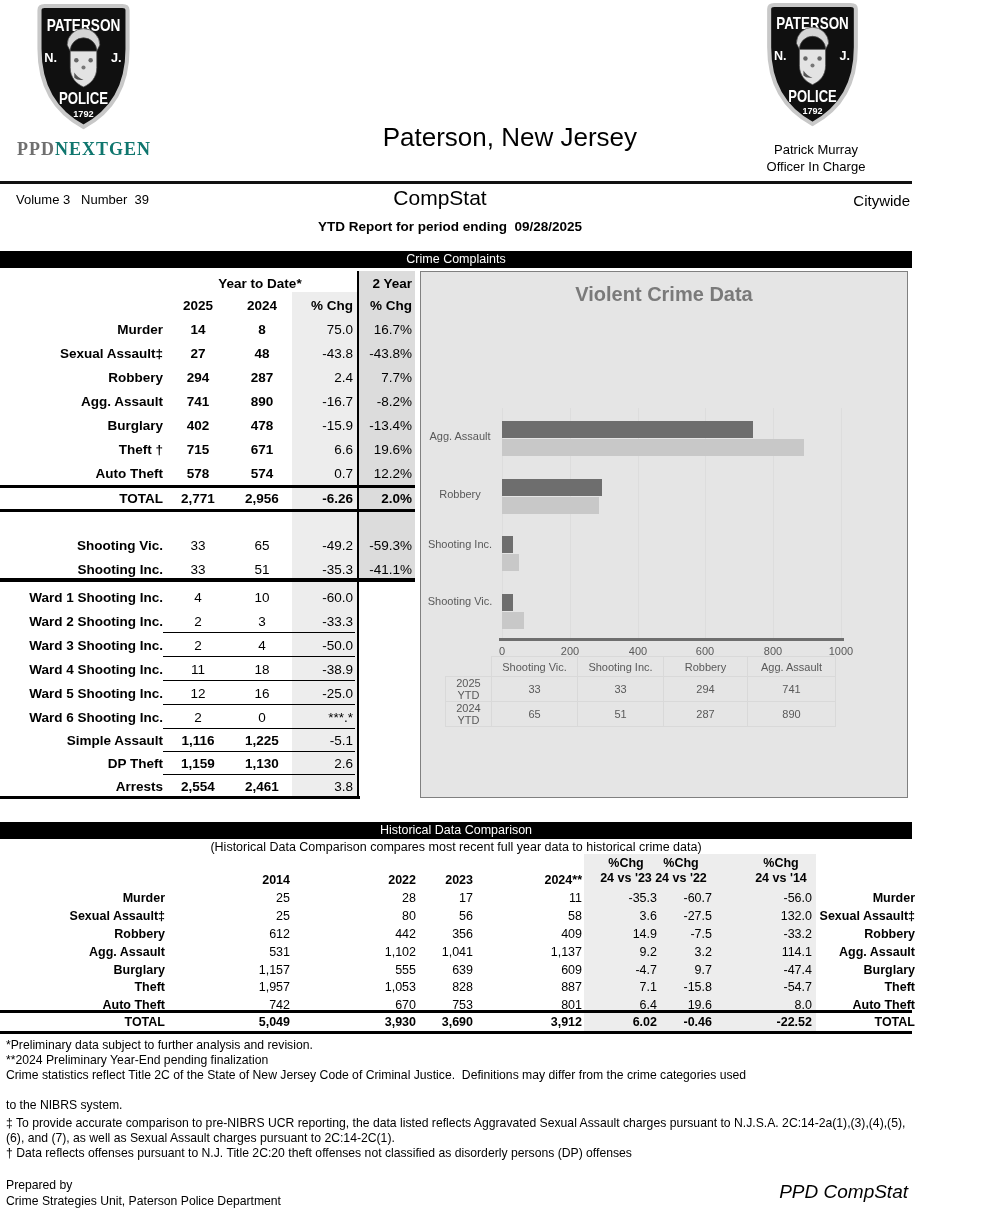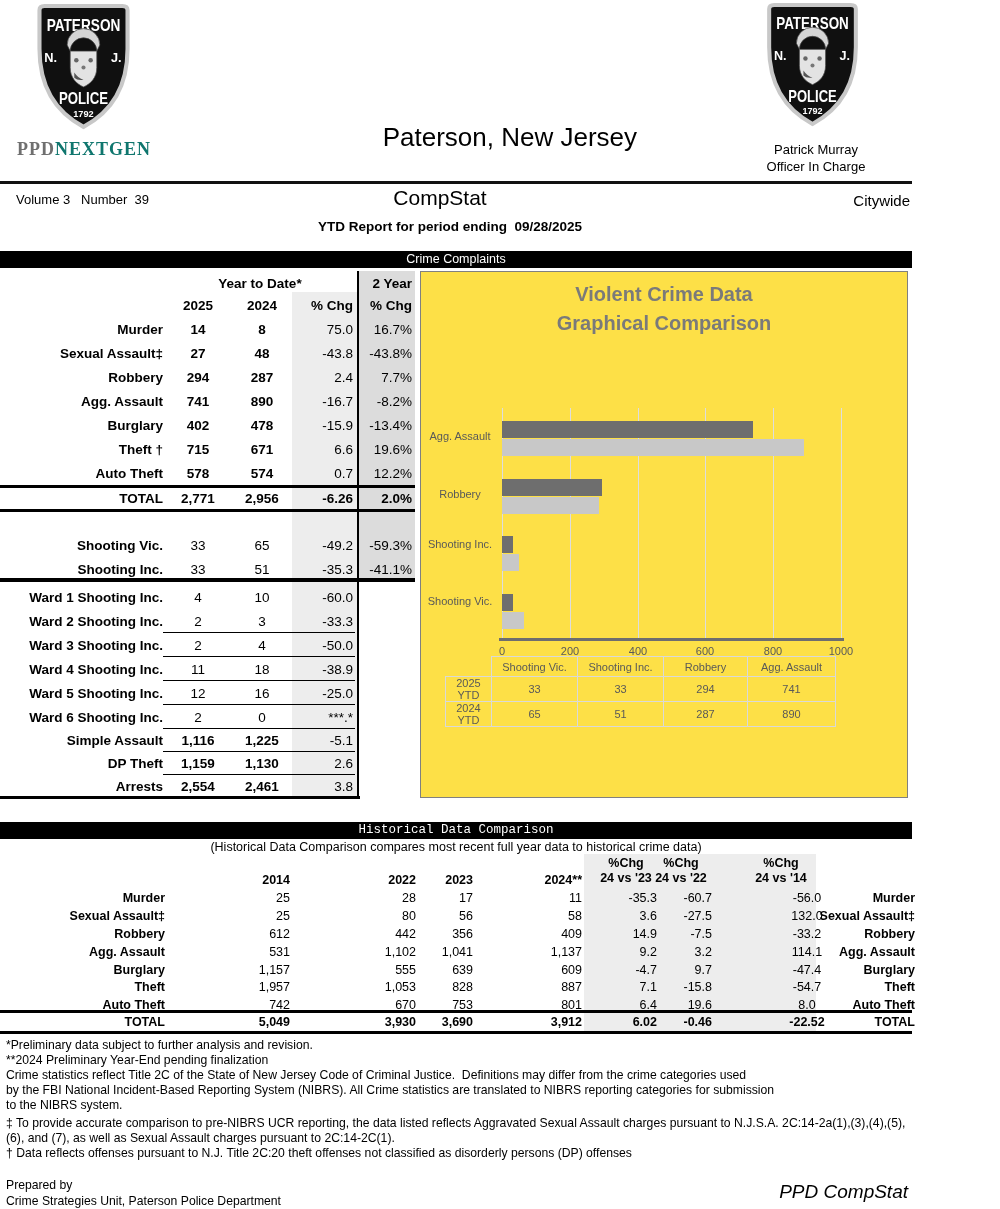--- a/index.html
+++ b/index.html
@@ -35,21 +35,21 @@
   .trow .c1{left:167px;width:62px;text-align:center;font-weight:bold;}
   .trow .c2{left:231px;width:62px;text-align:center;font-weight:bold;}
   .trow .ch{left:294px;width:59px;text-align:right;}
   .trow .c2y{left:360px;width:52px;text-align:right;}
   .trow.reg .c1,.trow.reg .c2{font-weight:normal;}
   .trow.total .ch,.trow.total .c2y{font-weight:bold;}
   .trow .rule{position:absolute;left:163px;width:192px;bottom:1px;height:1.5px;background:#000;}
   .ytd-head{font-weight:bold;}
 
   
-  .chart{left:420px;top:271px;width:486px;height:525px;border:1.5px solid #808080;background:#fde047;}
+  .chart{left:420px;top:271px;width:486px;height:525px;border:1.5px solid #808080;background:#e5e5e5;}
   .chart-title{position:absolute;top:8px;left:0;width:100%;text-align:center;font-weight:bold;
                font-size:20px;color:#7a7a7a;line-height:29px;}
   .plot{position:absolute;left:81px;top:136px;width:339px;height:230px;}
   .gline{position:absolute;top:0;bottom:0;width:1px;background:#ddd;}
   .bar{position:absolute;left:0;height:17px;}
   .bar.dark{background:#6e6e6e;} .bar.light{background:#c8c8c8;}
   .axis{position:absolute;left:78px;top:366px;width:345px;height:2.5px;background:#6e6e6e;}
   .tick{position:absolute;top:373px;width:34px;text-align:center;font-size:11px;color:#595959;}
   .cat{position:absolute;left:2px;width:74px;text-align:center;font-size:11px;color:#595959;line-height:15px;}
   table.legend{position:absolute;left:24px;top:384px;width:390px;border-collapse:collapse;
@@ -62,21 +62,21 @@
   .hist-sub{left:0;top:840px;width:912px;text-align:center;font-size:12.5px;}
   .hrow{position:absolute;left:0;width:930px;height:18px;line-height:18px;font-size:12.5px;}
   .hrow span{position:absolute;top:0;}
   .h-lbl{left:0;width:165px;text-align:right;font-weight:bold;}
   .h-14{left:190px;width:100px;text-align:right;}
   .h-22{left:316px;width:100px;text-align:right;}
   .h-23{left:421px;width:52px;text-align:right;}
   .h-24{left:510px;width:72px;text-align:right;}
   .h-c1{left:595px;width:62px;text-align:right;}
   .h-c2{left:650px;width:62px;text-align:right;}
-  .h-c3{left:776px;width:62px;text-align:center;}
+  .h-c3{left:750px;width:62px;text-align:right;}
   .h-lbr{left:785px;width:130px;text-align:right;font-weight:bold;}
   .hrow.hb span{font-weight:bold;}
   .chg-h{position:absolute;width:76px;text-align:center;font-weight:bold;font-size:12.5px;}
 
   
   .fn{position:absolute;left:6px;font-size:12.2px;}
   .brand{left:700px;top:1181px;width:208px;text-align:right;font-size:19px;font-style:italic;}
 </style>
 </head>
 <body>
@@ -276,21 +276,20 @@
       <span class="lb">Arrests</span>
       <span class="c1">2,554</span>
       <span class="c2">2,461</span>
       <span class="ch">3.8</span>
     </div>
   <div class="abs hl" style="left:0;top:796px;width:360px;height:3px;"></div>
 
   <div class="abs chart">
     <div class="chart-title">
       <div>Violent Crime Data</div>
-      <div>Graphical Comparison</div>
     </div>
 
     <div class="cat" style="top:157px;">Agg. Assault</div>
     <div class="cat" style="top:215px;">Robbery</div>
     <div class="cat" style="top:265px;">Shooting Inc.</div>
     <div class="cat" style="top:322px;">Shooting Vic.</div>
 
     <div class="plot">
       <div class="gline" style="left:0;"></div>
       <div class="gline" style="left:68px;"></div>
@@ -343,21 +342,21 @@
         <td>2024 YTD</td>
         <td>65</td>
         <td>51</td>
         <td>287</td>
         <td>890</td>
       </tr>
     </tbody>
       </table>
   </div>
 
-  <div class="abs secbar" style="top:822px;font-family:Liberation Mono, monospace;">Historical Data Comparison</div>
+  <div class="abs secbar" style="top:822px;">Historical Data Comparison</div>
   <div class="abs hist-sub">(Historical Data Comparison compares most recent full year data to historical crime data)</div>
   <div class="abs hstrip"></div>
 
   <div class="chg-h" style="left:588px;top:856px;">%Chg</div>
   <div class="chg-h" style="left:643px;top:856px;">%Chg</div>
   <div class="chg-h" style="left:743px;top:856px;">%Chg</div>
 
   <div class="hrow hb" style="top:871px;">
     <span class="h-14">2014</span>
     <span class="h-22">2022</span>
@@ -456,21 +455,20 @@
       <span class="h-c1">6.02</span>
       <span class="h-c2">-0.46</span>
       <span class="h-c3">-22.52</span>
       <span class="h-lbr">TOTAL</span>
     </div>
   <div class="abs hl" style="left:0;top:1031px;width:912px;height:2.5px;"></div>
 
   <div class="fn pre" style="top:1038px;">*Preliminary data subject to further analysis and revision.</div>
   <div class="fn pre" style="top:1053px;">**2024 Preliminary Year-End pending finalization</div>
   <div class="fn pre" style="top:1068px;">Crime statistics reflect Title 2C of the State of New Jersey Code of Criminal Justice.  Definitions may differ from the crime categories used</div>
-  <div class="fn pre" style="top:1083px;">by the FBI National Incident-Based Reporting System (NIBRS). All Crime statistics are translated to NIBRS reporting categories for submission</div>
   <div class="fn pre" style="top:1098px;">to the NIBRS system.</div>
   <div class="fn pre" style="top:1116px;">‡ To provide accurate comparison to pre-NIBRS UCR reporting, the data listed reflects Aggravated Sexual Assault charges pursuant to N.J.S.A. 2C:14-2a(1),(3),(4),(5),</div>
   <div class="fn pre" style="top:1131px;">(6), and (7), as well as Sexual Assault charges pursuant to 2C:14-2C(1).</div>
   <div class="fn pre" style="top:1146px;">† Data reflects offenses pursuant to N.J. Title 2C:20 theft offenses not classified as disorderly persons (DP) offenses</div>
 
   <div class="fn" style="top:1178px;">Prepared by</div>
   <div class="fn" style="top:1194px;">Crime Strategies Unit, Paterson Police Department</div>
   <div class="abs brand">PPD CompStat</div>
 
 </div>

